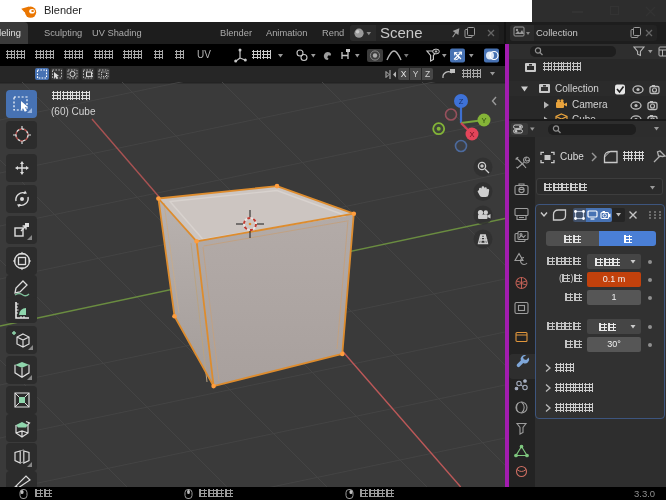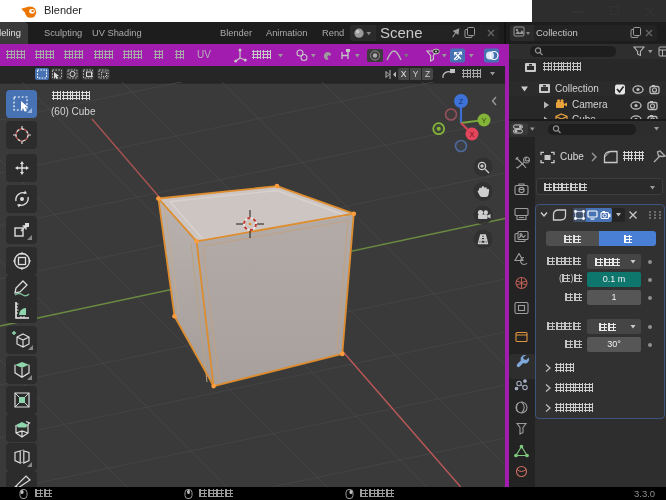--- a/index.html
+++ b/index.html
@@ -14,21 +14,21 @@
 .k8{width:8px;height:8px}
 .k10{width:10px;height:10px}
 
 #title{left:0;top:0;width:532px;height:22px;background:#fff;color:#1b1b1b}
 #title .txt{left:44px;top:4px;font-size:11px;color:#1f1f1f}
 
 #topbar{left:0;top:22px;width:666px;height:22px;background:#1d1d1d;color:#ababab;font-size:9.3px}
 .tab{top:0;height:22px;line-height:22px;padding:0 4px}
 .tab.act{background:#3a3a3a;color:#e2e2e2;border-radius:4px 4px 0 0}
 
-#vh1{left:0;top:44px;width:528px;height:22px;background:#a21caf}
+#vh1{left:0;top:44px;width:528px;height:22px;background:#000000}
 #vh2{left:0;top:66px;width:505px;height:16px;background:#262626}
 
 #canvas{left:0;top:82px;width:505px;height:405px;background:#3a3a3a;overflow:hidden}
 
 #rcol{left:505px;top:44px;width:161px;height:443px;background:#282828;border-left:4px solid #a21caf}
 #outl{left:0;top:0;width:161px;height:75px;background:#282828}
 #props{left:0;top:75px;width:161px;height:368px;background:#2e2e2e;border-top:2px solid #1a1a1a}
 #tabcol{left:0;top:16px;width:26px;height:352px;background:#232323}
 
 #status{left:0;top:487px;width:666px;height:13px;background:#000000;color:#999;font-size:9px}
@@ -686,21 +686,21 @@
             </div>
           <svg class="abs" style="right:3px;top:4px" width="9" height="8" viewBox="0 0 9 8">
               <path d="M1.5 2 l5 0 -2.5 3.4 z" fill="#ccc"></path>
             </svg>
         </div>
         <circle></circle>
         <svg class="abs" style="left:110px;top:53px" width="8" height="8">
             <circle cx="4" cy="4" r="2" fill="#909090"></circle>
           </svg>
         <div class="abs" style="left:23px;top:69px;font-size:9px;line-height:9px;color:#c3c3c3">(<span class="k k8" style="--cc:#c3c3c3"></span>)<span class="k k8" style="--cc:#c3c3c3"></span></div>
-        <div class="abs" style="left:51px;top:67px;width:54px;height:15px;background:#0f766e;border-radius:2px;color:#f0f0f0;font-size:9px;text-align:center;line-height:15px">0.1 m</div>
+        <div class="abs" style="left:51px;top:67px;width:54px;height:15px;background:#c2410c;border-radius:2px;color:#f0f0f0;font-size:9px;text-align:center;line-height:15px">0.1 m</div>
         <svg class="abs" style="left:110px;top:71px" width="8" height="8">
             <circle cx="4" cy="4" r="2" fill="#909090"></circle>
           </svg>
         <div class="abs row" style="left:29px;top:88px;--cc:#c3c3c3">
             <span class="k k8"></span>
             <span class="k k8"></span>
           </div>
         <div class="abs" style="left:51px;top:85px;width:54px;height:15px;background:#565656;border-radius:2px;color:#f0f0f0;font-size:9px;text-align:center;line-height:15px">1</div>
         <svg class="abs" style="left:110px;top:89px" width="8" height="8">
             <circle cx="4" cy="4" r="2" fill="#909090"></circle>

